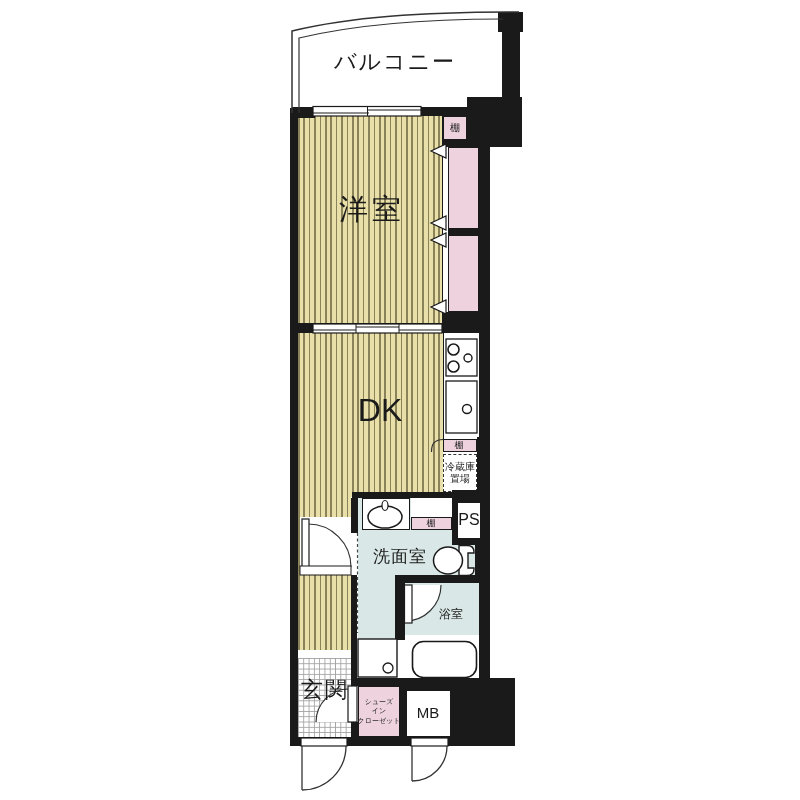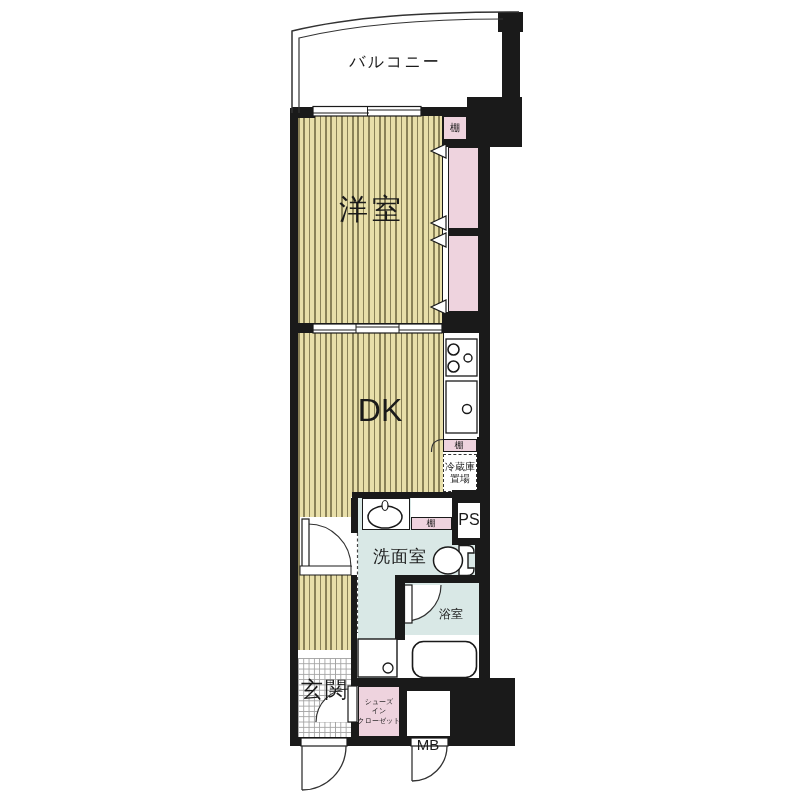--- a/index.html
+++ b/index.html
@@ -162,34 +162,34 @@
       <path d="M346,746 A44,44 0 0 1 302,790" fill="none" stroke="#333" stroke-width="1.3"></path>
     </g>
 
     <g>
       <rect x="411" y="738" width="37" height="8" fill="#fff" stroke="#1a1a1a" stroke-width="1.2"></rect>
       <line x1="412" y1="746" x2="412" y2="781" stroke="#333" stroke-width="1.3"></line>
       <path d="M447,746 A35,35 0 0 1 412,781" fill="none" stroke="#333" stroke-width="1.3"></path>
     </g>
   </svg>
 
-  <div class="lbl" style="left:395px;top:62px;font-size:16px;letter-spacing:2px;">バルコニー</div>
+  <div class="lbl" style="left:395px;top:62px;font-size:22px;letter-spacing:2px;">バルコニー</div>
   <div class="lbl" style="left:455px;top:128px;font-size:10px;">棚</div>
   <div class="lbl" style="left:372px;top:210px;font-size:29px;letter-spacing:4px;">洋室</div>
   <div class="lbl" style="left:380px;top:410px;font-size:32px;">DK</div>
   <div class="lbl" style="left:459px;top:445px;font-size:9px;">棚</div>
   <div class="lbl" style="left:460px;top:472px;font-size:10px;">
     <div>冷蔵庫</div>
     <div>置場</div>
   </div>
   <div class="lbl" style="left:469px;top:520px;font-size:16px;">PS</div>
   <div class="lbl" style="left:431px;top:523px;font-size:9px;">棚</div>
   <div class="lbl" style="left:400px;top:557px;font-size:17px;letter-spacing:1px;">洗面室</div>
   <div class="lbl" style="left:451px;top:615px;font-size:12px;">浴室</div>
   <div class="lbl" style="left:325px;top:690px;font-size:22px;letter-spacing:2px;">玄関</div>
   <div class="lbl" style="left:379px;top:711px;font-size:7px;line-height:1.35;">
     <div>シューズ</div>
     <div>イン</div>
     <div>クローゼット</div>
   </div>
-  <div class="lbl" style="left:428px;top:713px;font-size:15px;margin-top:32px;">MB</div>
+  <div class="lbl" style="left:428px;top:713px;font-size:15px;">MB</div>
 
 </div>
 
 </body></html>

